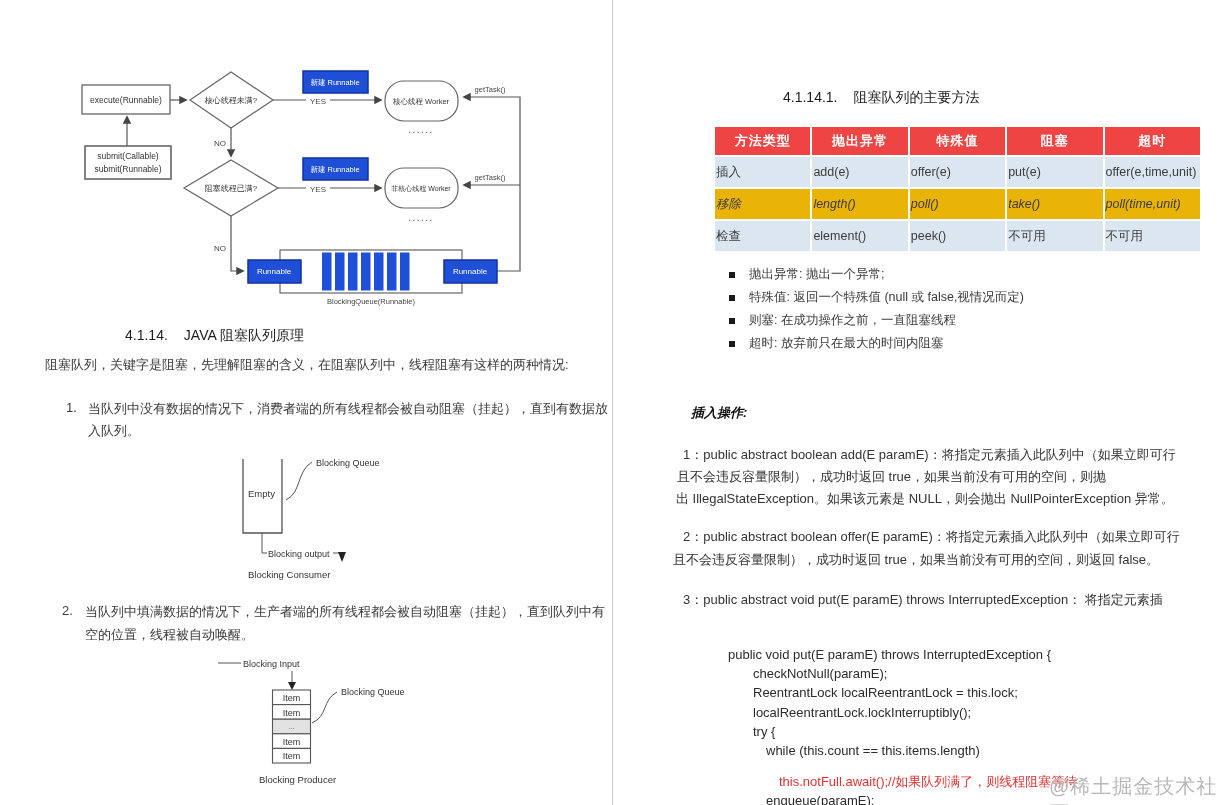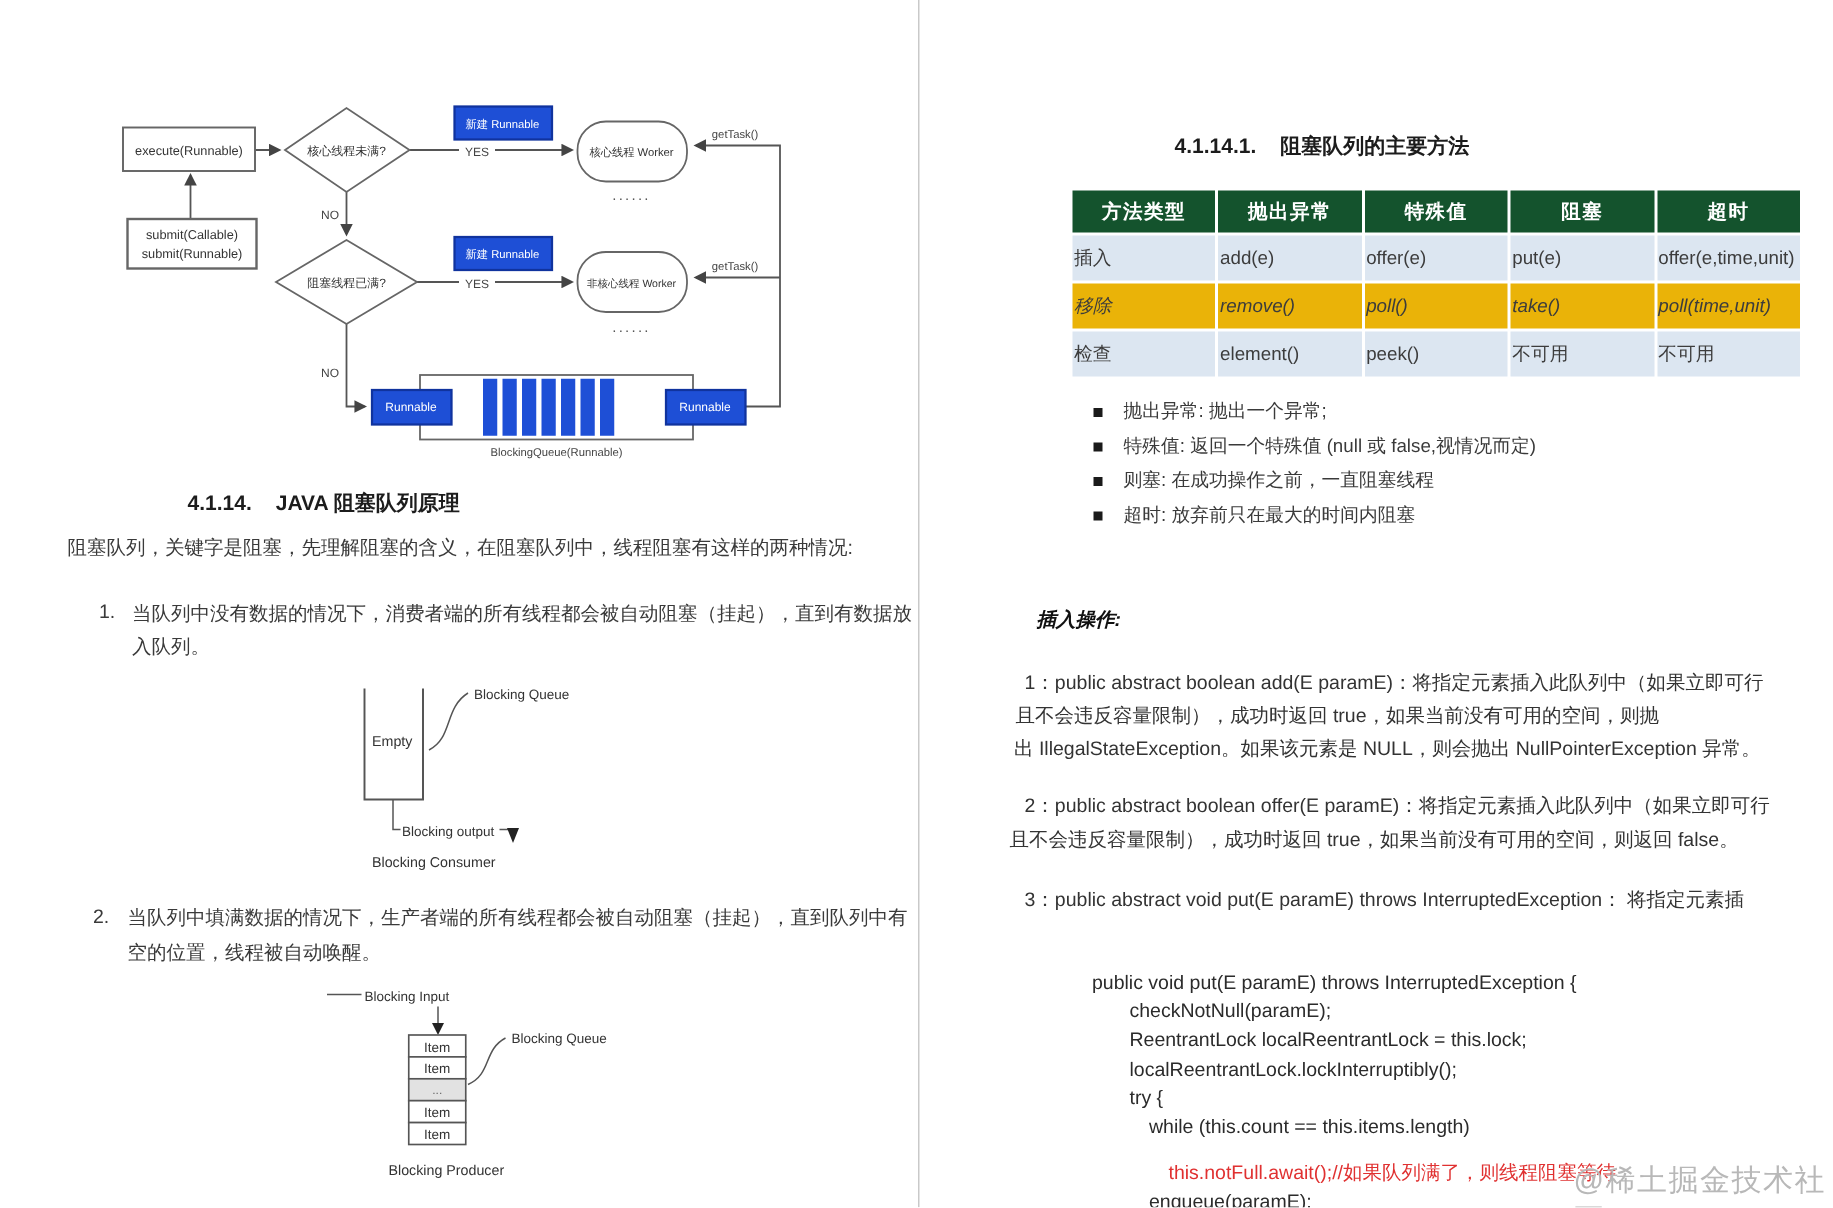--- a/index.html
+++ b/index.html
@@ -3,27 +3,27 @@
 <meta charset="utf-8">
 <style>
   html,body{margin:0;padding:0;background:#ffffff;}
   .canvas{position:relative;width:1222px;height:805px;background:#ffffff;overflow:hidden;
           font-family:"Liberation Sans","DejaVu Sans",sans-serif;color:#333;}
   .page{position:absolute;top:0;height:805px;}
   .page-left{left:0;width:612px;}
   .page-right{left:613px;width:609px;}
   .divider{position:absolute;left:612px;top:0;width:1px;height:805px;background:#c9c9c9;}
   .abs{position:absolute;white-space:nowrap;}
-  .h1{font-weight:bold;color:#1c1c1c;font-size:14px;}
+  .h1{font-weight:normal;color:#1c1c1c;font-size:14px;}
   .h1 .gap{display:inline-block;width:16px;}
   .body-line{font-size:13px;color:#3a3a3a;}
   
   table.methods{position:absolute;left:100px;top:125px;width:489px;table-layout:fixed;
     border-collapse:separate;border-spacing:2px;background:#ffffff;}
-  table.methods th{background:#14532d;color:#ffffff;font-weight:bold;font-size:13px;height:26px;
+  table.methods th{background:#ef4444;color:#ffffff;font-weight:bold;font-size:13px;height:26px;
     letter-spacing:1px;}
   table.methods td{font-size:12.5px;color:#3c3c3c;height:28px;}
   table.methods tr.r-odd td{background:#dce6f1;}
   table.methods tr.r-even td{background:#eab308;font-style:italic;}
   
   .bullets{position:absolute;left:116px;top:263px;}
   .bullets .bi{display:flex;align-items:center;height:23px;font-size:12.5px;color:#3a3a3a;}
   .bullets .sq{width:6px;height:6px;background:#1a1a1a;margin-right:14px;flex:none;}
   .ins-head{position:absolute;left:78px;top:404px;font-size:13px;font-weight:bold;font-style:italic;color:#111;}
   .para{font-size:13px;color:#333;}
@@ -179,21 +179,21 @@
       </tr>
       <tr class="r-odd">
         <td>插入</td>
         <td>add(e)</td>
         <td>offer(e)</td>
         <td>put(e)</td>
         <td>offer(e,time,unit)</td>
       </tr>
       <tr class="r-even">
         <td>移除</td>
-        <td>remove()</td>
+        <td>length()</td>
         <td>poll()</td>
         <td>take()</td>
         <td>poll(time,unit)</td>
       </tr>
       <tr class="r-odd">
         <td>检查</td>
         <td>element()</td>
         <td>peek()</td>
         <td>不可用</td>
         <td>不可用</td>

